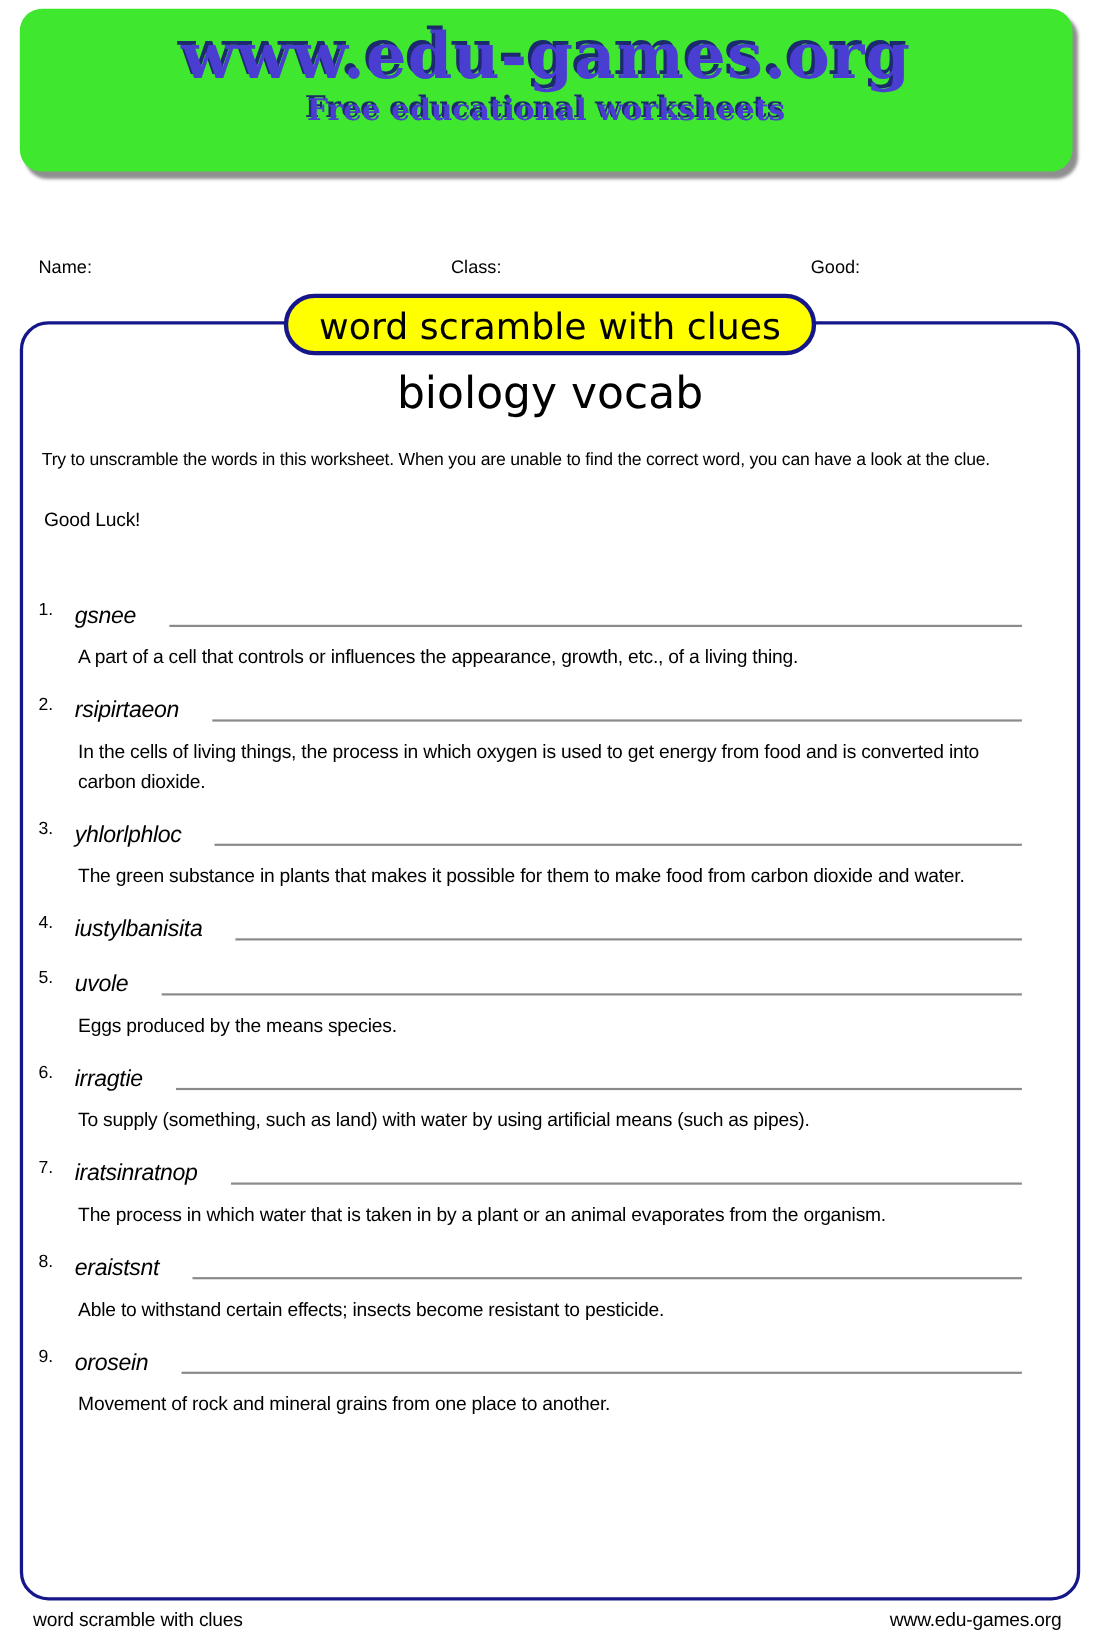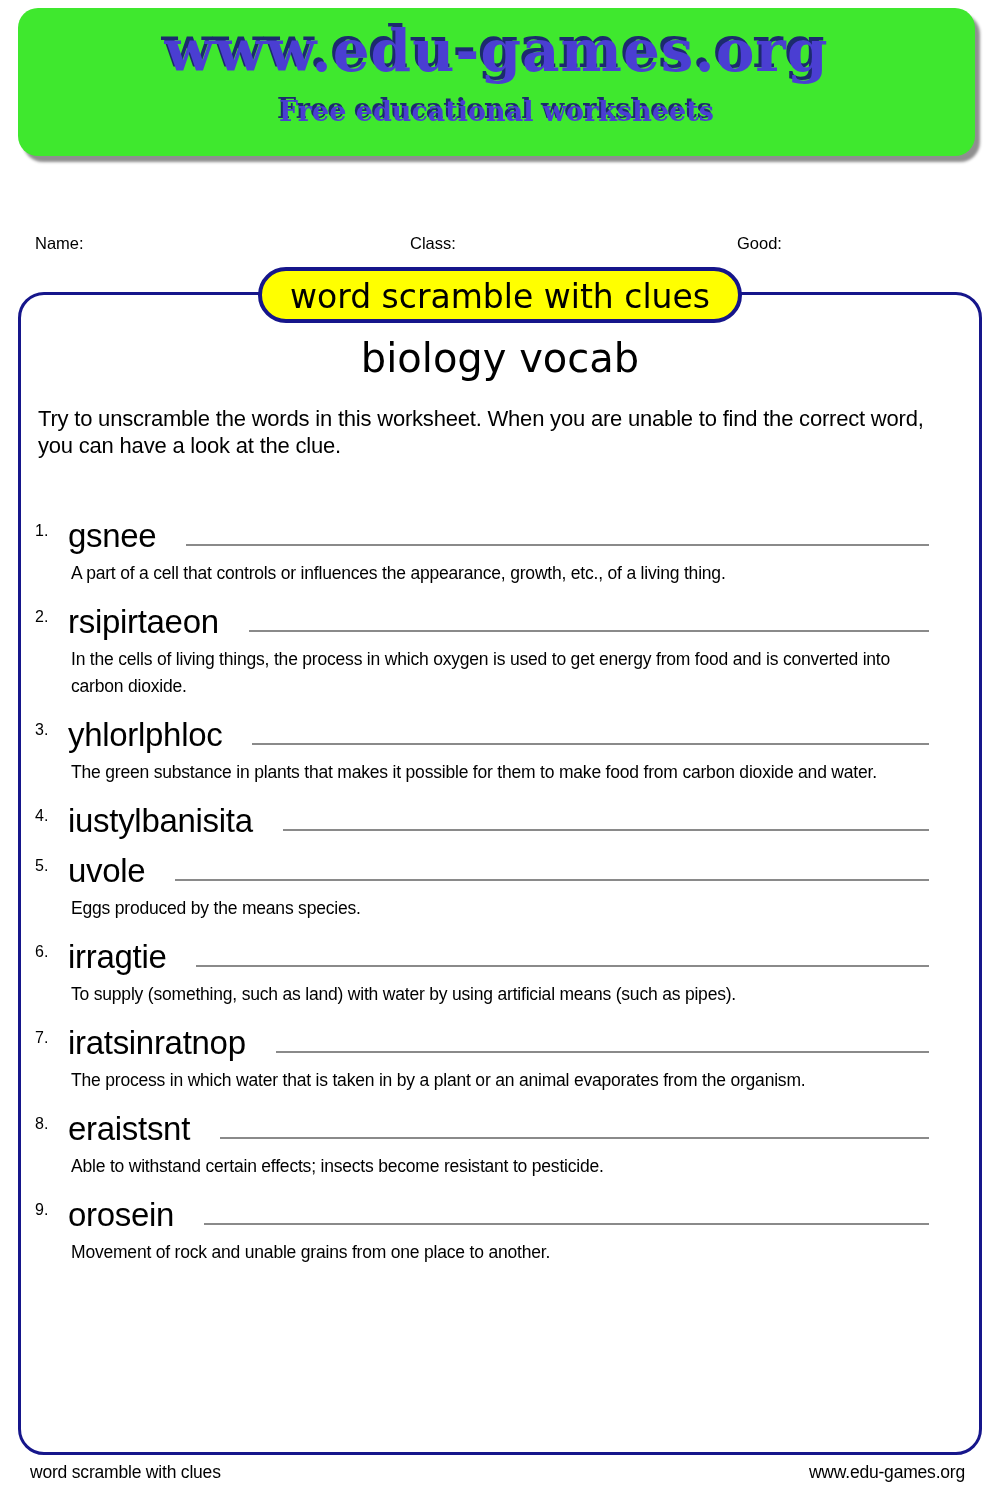--- a/index.html
+++ b/index.html
@@ -35,21 +35,21 @@
     margin-top: 10px;
     font-family: "DejaVu Serif", serif;
     font-weight: bold;
     font-size: 58px;
     line-height: 66px;
     color: var(--logo-purple);
     text-shadow: -3px -4px 0 var(--logo-shadow);
     letter-spacing: 1px;
   }
   .tagline {
-    margin-top: 12px;
+    margin-top: 1px;
     font-family: "DejaVu Serif", serif;
     font-weight: bold;
     font-size: 27px;
     color: var(--logo-purple);
     text-shadow: -2px -3px 0 var(--logo-shadow);
   }
 
   
   .fields-row { position: absolute; top: 234px; left: 0; width: 808px; height: 20px; }
   .field-label { position: absolute; font-size: 16.5px; }
@@ -81,21 +81,21 @@
   }
   .sheet-title {
     margin-top: 40px;
     text-align: center;
     font-family: "DejaVu Sans", sans-serif;
     font-size: 40px;
     line-height: 46px;
   }
   .instructions {
     margin: 24px 36px 0 17px;
-    font-size: 22px;
+    font-size: 16px;
     line-height: 27px;
     letter-spacing: -0.2px;
   }
   .good-luck {
     margin: 30px 0 0 19px;
     font-size: 17.5px;
     letter-spacing: -0.2px;
   }
 
   
@@ -103,24 +103,25 @@
   .item { margin-bottom: 20px; }
   .item-row { display: flex; align-items: flex-end; }
   .item-num {
     align-self: flex-start;
     width: 33px;
     font-size: 16px;
     padding-top: 1px;
     flex: none;
   }
   .item-word {
-    font-size: 33px;
+    font-size: 21px;
     line-height: 30px;
     white-space: nowrap;
     letter-spacing: -0.3px;
+    font-style: italic;
   }
   .item-line {
     flex: 1;
     height: 0;
     border-bottom: 2px solid var(--answer-line-gray);
     margin-left: 30px;
     margin-bottom: 5px;
   }
   .item-clue {
     margin: 9px 0 0 36px;
@@ -150,20 +151,21 @@
 <div class="fields-row">
   <span class="field-label field-name">Name:</span>
   <span class="field-label field-class">Class:</span>
   <span class="field-label field-date">Good:</span>
 </div>
 
 <div class="main-box">
   <div class="badge">word scramble with clues</div>
   <div class="sheet-title">biology vocab</div>
   <p class="instructions">Try to unscramble the words in this worksheet. When you are unable to find the correct word, you can have a look at the clue.</p>
+  <p class="good-luck">Good Luck!</p>
 
   <div class="items" id="items-container">
   <div class="item">
     <div class="item-row">
       <span class="item-num">1.</span>
       <span class="item-word">gsnee</span>
       <span class="item-line"></span>
     </div>
     <p class="item-clue">A part of a cell that controls or influences the appearance, growth, etc., of a living thing.</p>
   </div>
@@ -229,21 +231,21 @@
     </div>
     <p class="item-clue">Able to withstand certain effects; insects become resistant to pesticide.</p>
   </div>
 
   <div class="item">
     <div class="item-row">
       <span class="item-num">9.</span>
       <span class="item-word">orosein</span>
       <span class="item-line"></span>
     </div>
-    <p class="item-clue">Movement of rock and unable grains from one place to another.</p>
+    <p class="item-clue">Movement of rock and mineral grains from one place to another.</p>
   </div>
 </div>
 </div>
 
 <div class="footer">
   <span>word scramble with clues</span>
   <span>www.edu-games.org</span>
 </div>
 
 </body></html>

